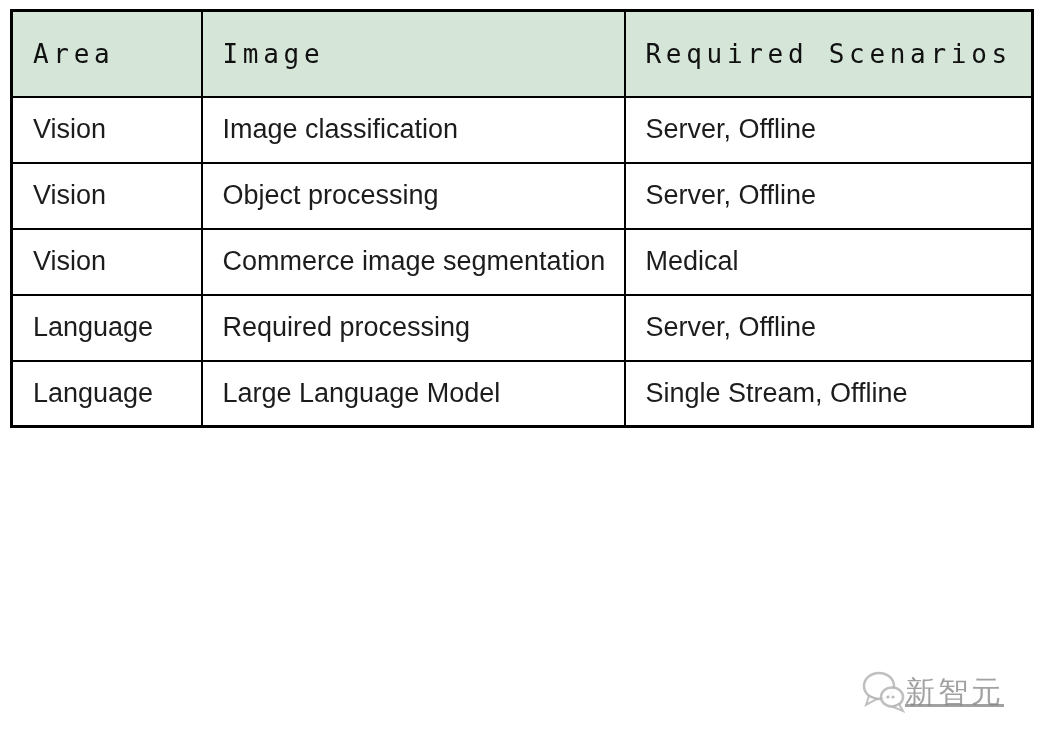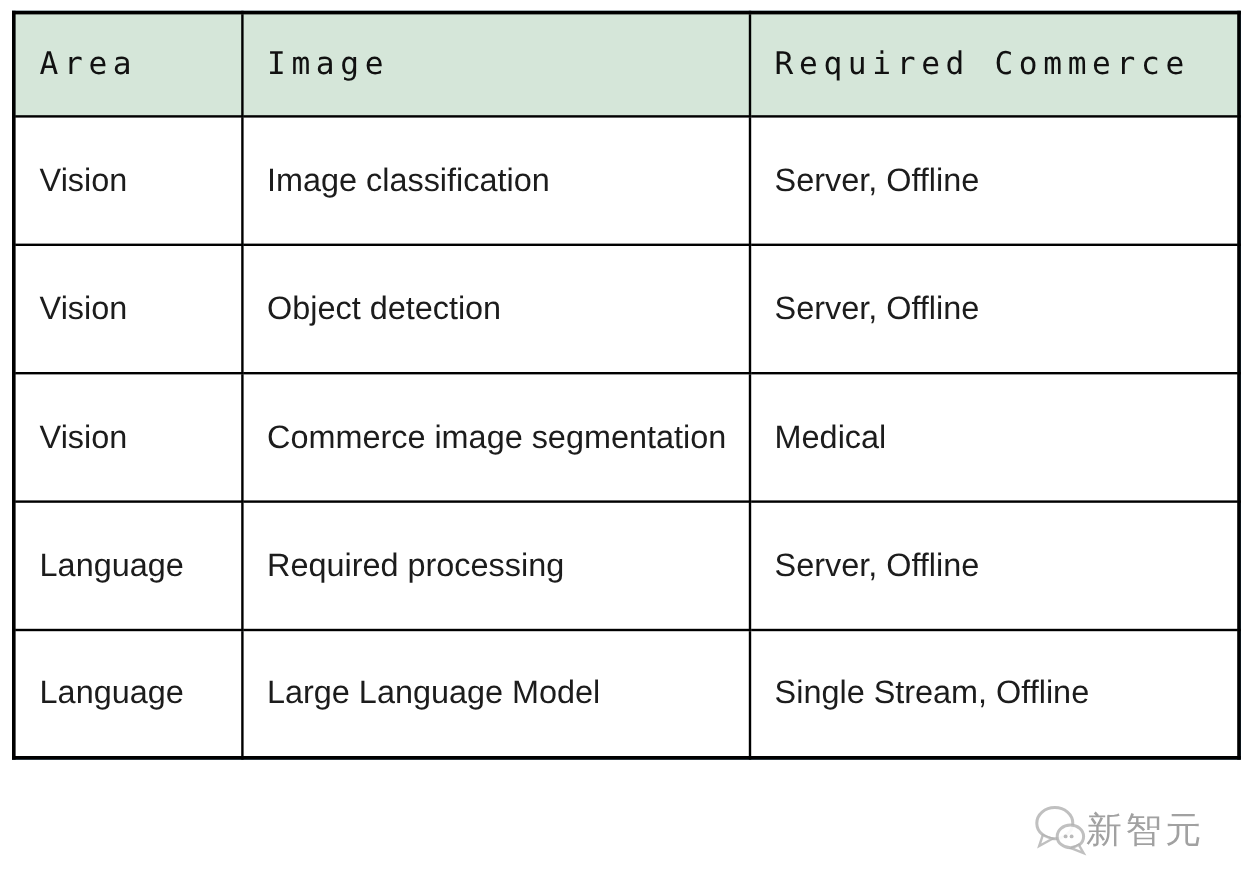--- a/index.html
+++ b/index.html
@@ -38,21 +38,21 @@
     font-size: 26px;
     font-weight: 500;
     letter-spacing: 4.7px;
     color: #111111;
     text-align: left;
     padding-left: 20px;
     vertical-align: middle;
   }
 
   td {
-    height: 107px;
+    height: 66px;
     font-size: 27px;
     color: #1c1c1c;
     text-align: left;
     padding-left: 20px;
     vertical-align: middle;
     background: #ffffff;
     white-space: nowrap;
     overflow: visible;
   }
   tr.last td { height: 89px; }
@@ -77,20 +77,21 @@
     width: 50px;
     height: 46px;
     margin-right: -4px;
     opacity: 0.75;
   }
   .wm-brand {
     font-size: 30px;
     color: rgba(130,130,130,0.75);
     letter-spacing: 3px;
     font-weight: 500;
+    text-decoration: underline;
   }
   .wm-credit {
     position: absolute;
     right: 2px;
     bottom: 0px;
     font-size: 19px;
     color: rgba(160,160,160,0.6);
     letter-spacing: 1px;
     white-space: nowrap;
   }
@@ -103,32 +104,32 @@
   <table class="benchmark">
     <colgroup>
       <col class="c-area">
         <col class="c-task">
         <col class="c-scen">
     </colgroup>
     <thead>
       <tr>
         <th>Area</th>
         <th>Image</th>
-        <th>Required Commerce</th>
+        <th>Required Scenarios</th>
       </tr>
     </thead>
     <tbody>
       <tr>
         <td>Vision</td>
         <td>Image classification</td>
         <td>Server, Offline</td>
       </tr>
       <tr>
         <td>Vision</td>
-        <td>Object detection</td>
+        <td>Object processing</td>
         <td>Server, Offline</td>
       </tr>
       <tr>
         <td>Vision</td>
         <td>Commerce image segmentation</td>
         <td>Medical</td>
       </tr>
       <tr>
         <td>Language</td>
         <td>Required processing</td>

